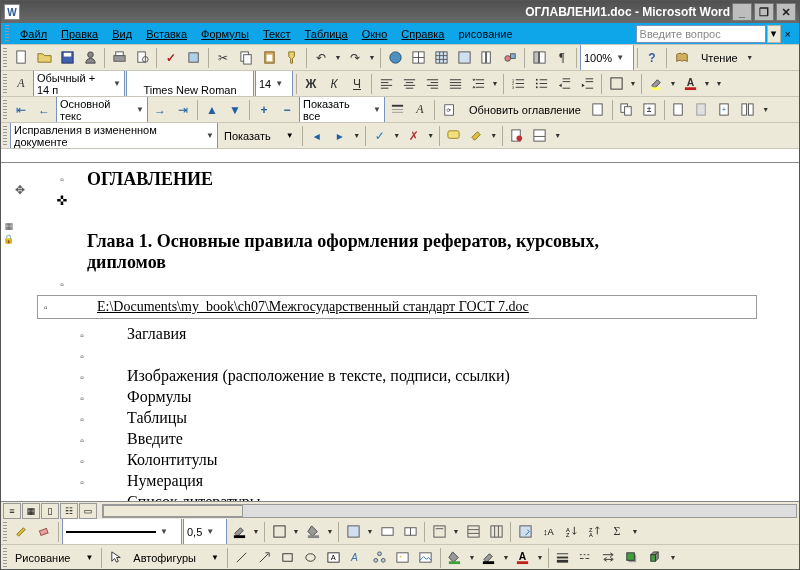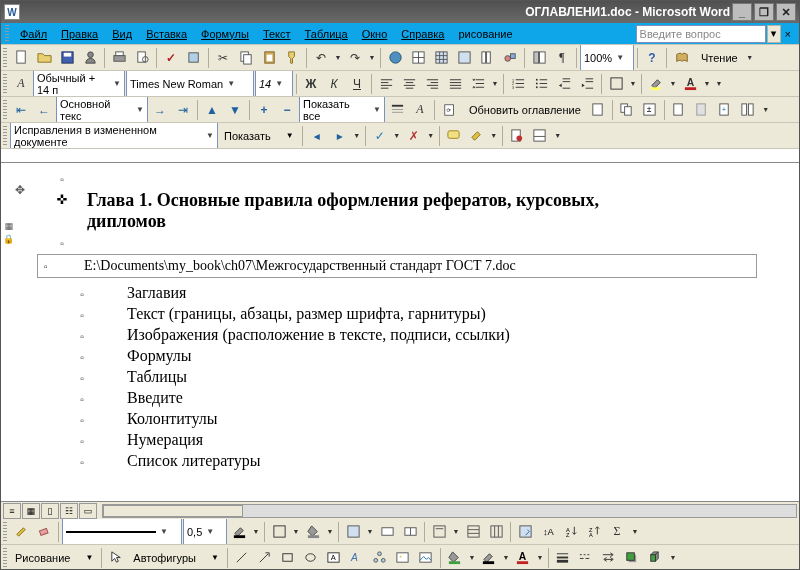--- a/index.html
+++ b/index.html
@@ -28,21 +28,21 @@
   .margin-left { width: 16px; background:#fff; border-right: none; display:flex; flex-direction:column; align-items:center; padding-top:58px; gap:3px;}
   .margin-left .ico { font-size:9px; color:#555;}
   .doc-content { flex: 1; padding: 6px 10px 6px 20px; font-family: "Times New Roman", serif; font-size: 16px; color: #000; position:relative;}
   .doc-line { display: flex; align-items: flex-start; margin-bottom: 1px; min-height: 20px;}
   .bullet { width: 50px; text-align: center; font-size: 10px; color:#000; padding-top:5px; flex-shrink:0;}
   .heading { font-weight: bold; font-size: 18px; }
   .sub-bullet { width: 90px; text-align:center; font-size:10px; padding-top:5px; flex-shrink:0;}
   .move-handle { position:absolute; left:-2px; top:20px; font-size:12px; color:#555;}
   .link-box { width:720px; border: 1px solid #999; padding: 3px 6px; display:flex; align-items:center; font-family:"Times New Roman",serif; font-size:14px;}
   .link-box .lb-bullet { width:20px; font-size:10px;}
-  .link-box a { color: #000; margin-left:20px; font-size:14px;}
+  .link-box a { color: #000; text-decoration: underline; margin-left:33px; font-size:14px;}
   .view-btns { background:#ece9d8; height:18px; border-top:1px solid #888; display:flex; align-items:center; padding:0 2px; gap:1px;}
   .view-btn { width:18px; height:16px; border:1px solid #999; background:#ece9d8; display:inline-flex; align-items:center; justify-content:center; font-size:9px; cursor:pointer;}
   .hscroll { flex:1; height:14px; background:#ddd; border:1px solid #999; margin-left:4px; position:relative;}
   .hscroll .thumb { position:absolute; left:0; width:140px; height:100%; background:#ece9d8; border:1px solid #999;}
 </style>
 </head>
 <body>
 
 <div class="titlebar">
   <span class="app-icon">W</span>
@@ -201,25 +201,25 @@
   <span class="tb-btn" style="width:12px;font-size:7px;">▼</span>
 </div>
 
 <div class="toolbar">
   <span class="grip2"></span>
   <span class="tb-btn" style="font-family:serif;font-style:italic;">A</span>
   <span class="tb-combo" style="width:92px;">
       <span>Обычный + 14 п</span>
       <span class="arrow">▼</span>
     </span>
-  <span class="tb-combo" style="width:128px;">
+  <span class="tb-combo" style="width:128px;flex-direction:column;">
       <span>Times New Roman</span>
       <span class="arrow">▼</span>
     </span>
-  <span class="tb-combo" style="width:38px;font-style:italic;">
+  <span class="tb-combo" style="width:38px;">
       <span>14</span>
       <span class="arrow">▼</span>
     </span>
   <span class="tb-sep"></span>
   <span class="tb-btn" style="font-weight:bold;">Ж</span>
   <span class="tb-btn" style="font-style:italic;">К</span>
   <span class="tb-btn" style="text-decoration:underline;">Ч</span>
   <span class="tb-sep"></span>
   <span class="tb-btn">
       <svg viewBox="0 0 16 16">
@@ -455,41 +455,41 @@
 
 <div class="doc-area">
   <div class="margin-left">
     <span class="ico">▦</span>
     <span class="ico">🔒</span>
   </div>
   <div class="doc-content">
     <span class="move-handle">✥</span>
     <div class="doc-line">
         <span class="bullet">▫</span>
+        <span class="heading">ОГЛАВЛЕНИЕ</span>
       </div>
     <div class="doc-line">
         <span class="bullet" style="font-size:13px;padding-top:2px;">✜</span>
-        <span class="heading" style="width:560px;">Глава 1. Основные правила оформления рефератов, курсовых, дипломов</span>
+        <span class="heading" style="width:560px;margin-top:40px;">Глава 1. Основные правила оформления рефератов, курсовых, дипломов</span>
       </div>
     <div class="doc-line">
         <span class="bullet">▫</span>
       </div>
     <div class="link-box">
       <span class="lb-bullet">▫</span>
       <a>E:\Documents\my_book\ch07\Межгосударственный стандарт ГОСТ 7.doc</a>
     </div>
     <div style="height:6px;"></div>
     <div id="list-items">
         <div class="doc-line">
           <span class="sub-bullet">▫</span>
           <span>Заглавия</span>
         </div>
         <div class="doc-line">
           <span class="sub-bullet">▫</span>
-          <span>Текст (границы, абзацы, размер шрифта, гарнитуры)</span>
         </div>
         <div class="doc-line">
           <span class="sub-bullet">▫</span>
           <span>Изображения (расположение в тексте, подписи, ссылки)</span>
         </div>
         <div class="doc-line">
           <span class="sub-bullet">▫</span>
           <span>Формулы</span>
         </div>
         <div class="doc-line">

